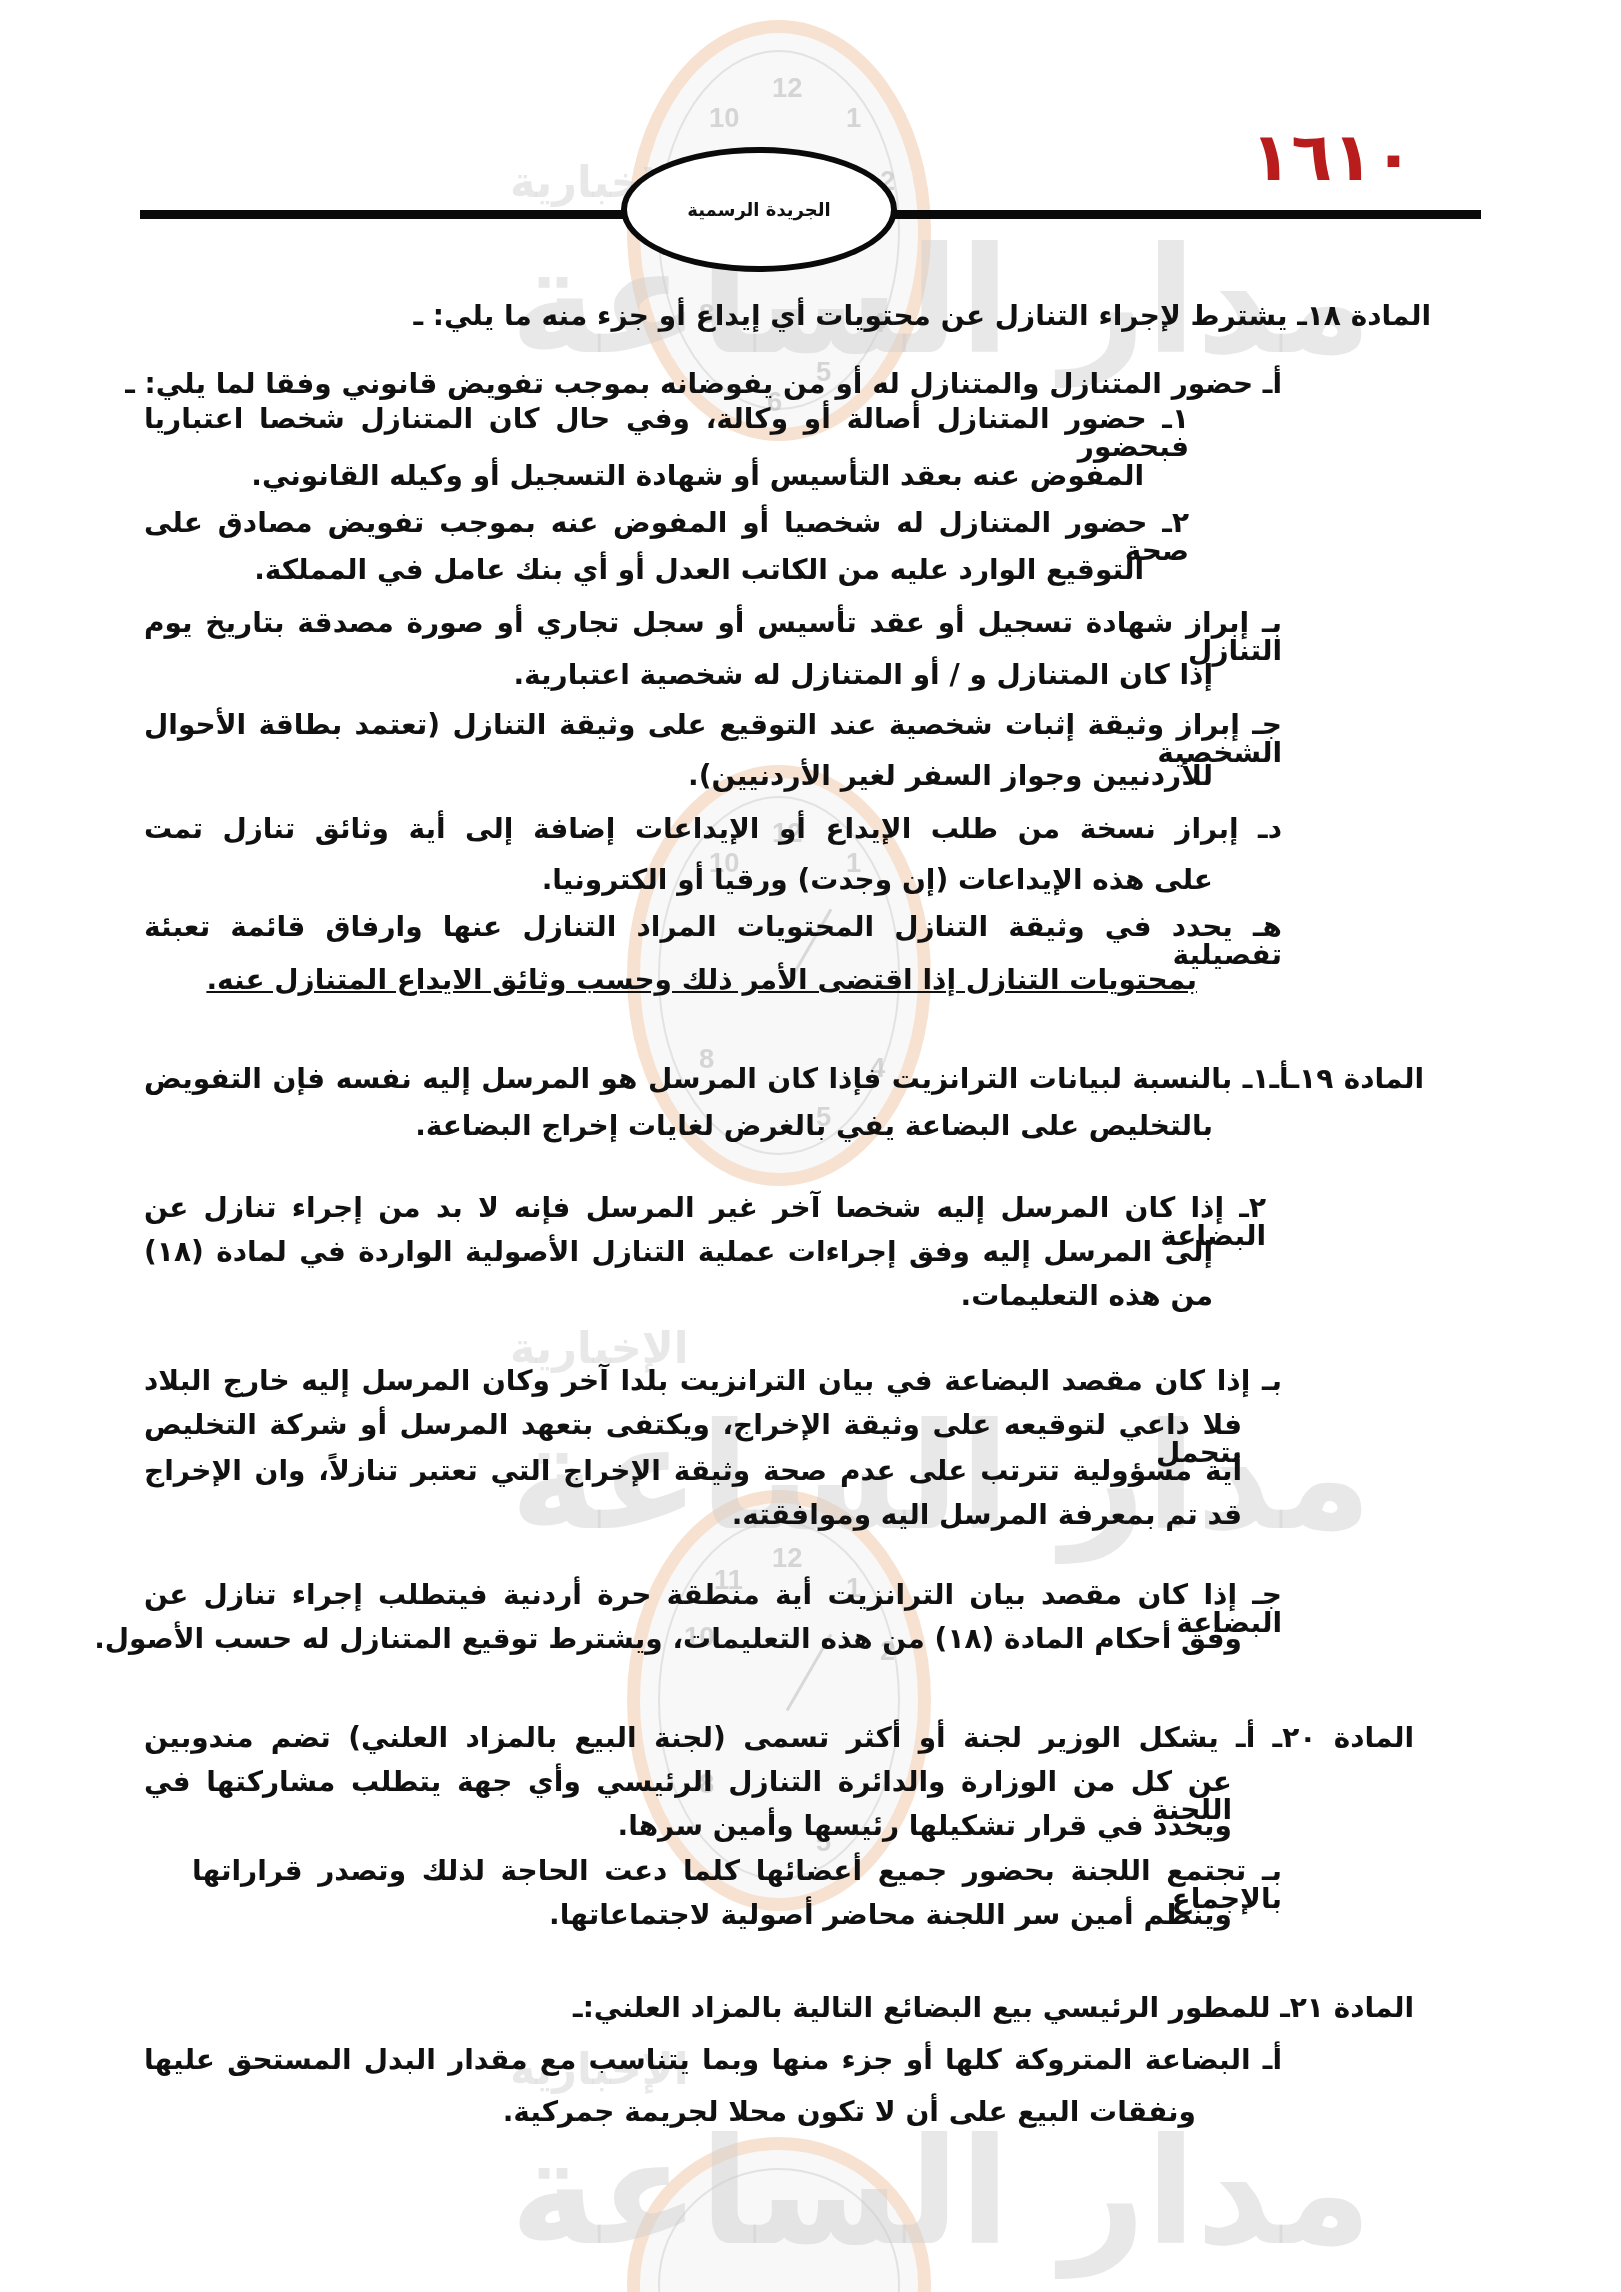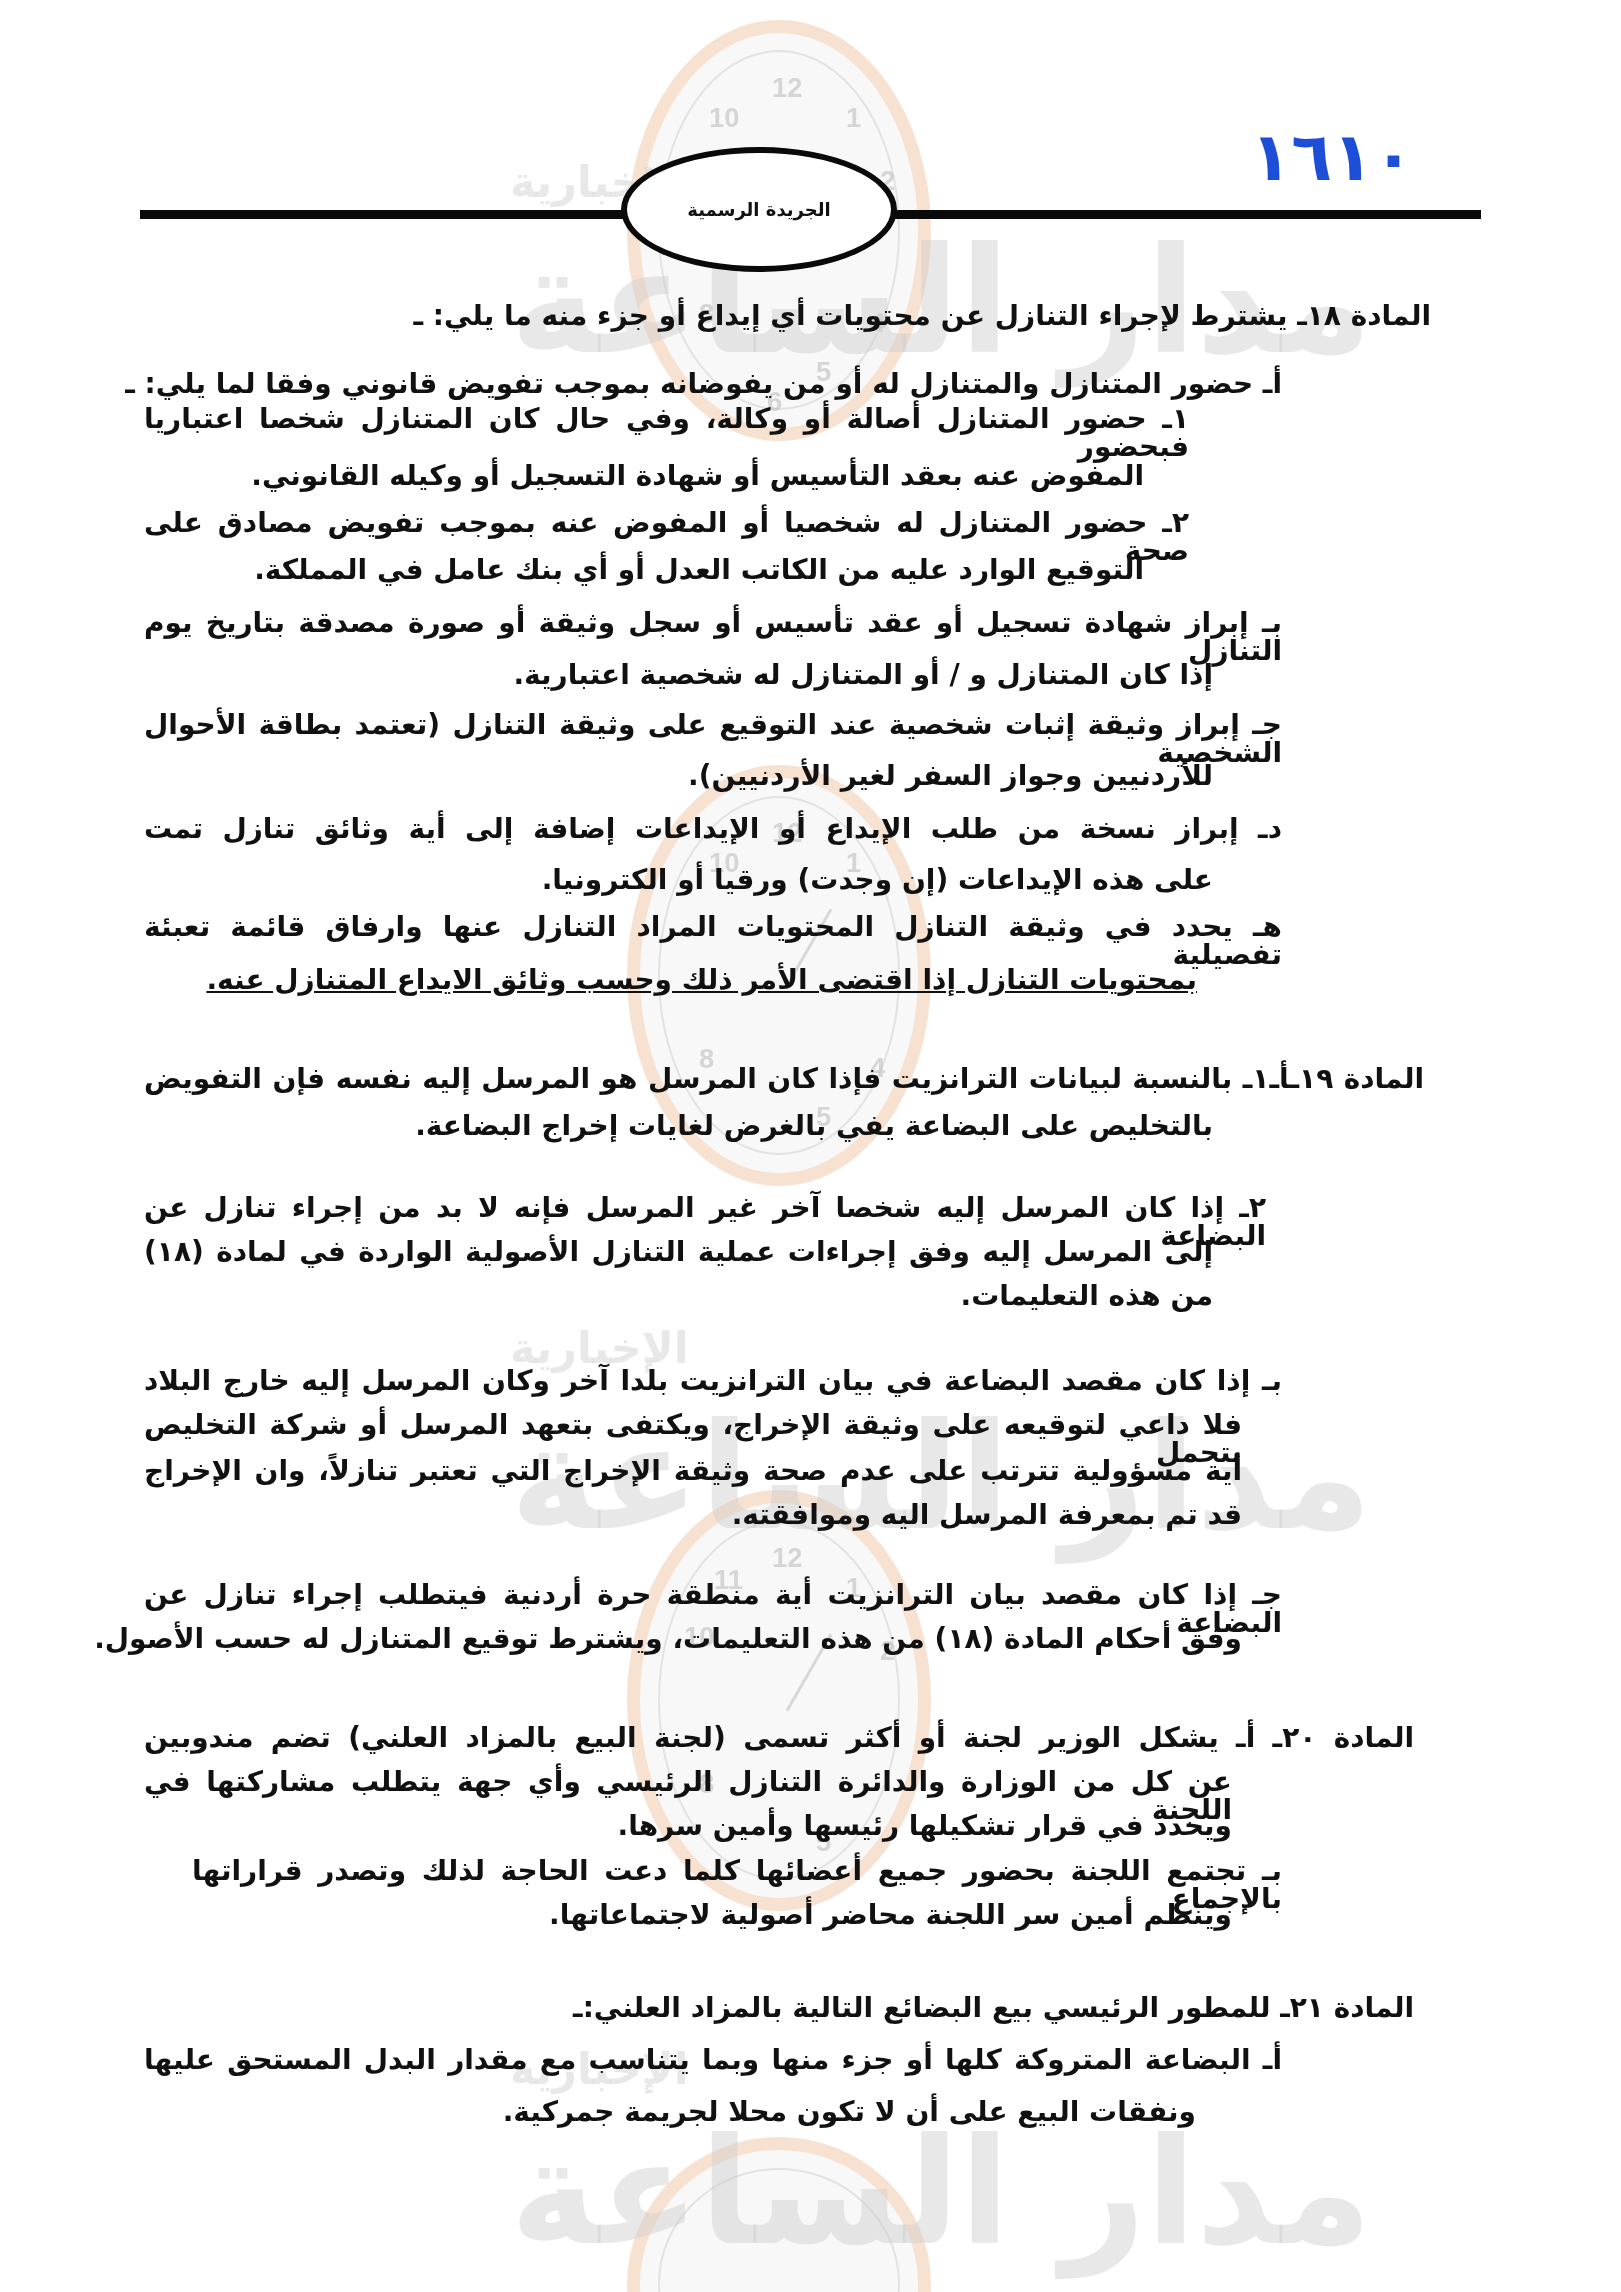--- a/index.html
+++ b/index.html
@@ -3,21 +3,21 @@
   <meta charset="utf-8">
   <style>
     html, body { margin: 0; padding: 0; background: #ffffff; }
     body { width: 1621px; height: 2293px; position: relative; overflow: hidden; font-family: "DejaVu Sans", "Liberation Sans", sans-serif; }
     .wm { position: absolute; pointer-events: none; }
     .wm-clock { border-radius: 50%; border: 13.7px solid rgba(245, 170, 110, 0.28); background: rgba(235, 235, 235, 0.35); box-sizing: border-box; }
     .wm-clock .inner { position: absolute; left: 17.6px; top: 17.6px; right: 17.6px; bottom: 17.6px; border-radius: 50%; border: 2.9px solid rgba(200,200,200,0.45); }
     .wm-clock .num { position: absolute; color: rgba(190,190,190,0.6); font-family: Liberation Sans, sans-serif; font-size: 27.4px; font-weight: bold; }
     .wm-clock .hand { position: absolute; background: rgba(190,190,190,0.55); transform-origin: 0 50%; height: 2.9px; }
     .wm-logo { color: rgba(205,205,205,0.45); font-weight: bold; font-family: "DejaVu Sans", sans-serif; direction: rtl; white-space: nowrap; }
-    .page-number { position: absolute; right: 207px; top: 118px; font-size: 67px; font-weight: bold; color: #1d4ed8; font-family: "DejaVu Sans", sans-serif; letter-spacing: 2px; }
+    .page-number { position: absolute; right: 207px; top: 118px; font-size: 67px; font-weight: bold; color: #b91c1c; font-family: "DejaVu Sans", sans-serif; letter-spacing: 2px; }
     .rule { position: absolute; left: 140px; top: 210px; width: 1341px; height: 8.8px; background: #0a0a0a; }
     .ellipse { position: absolute; left: 621px; top: 147px; width: 276px; height: 125px; border: 6.9px solid #0a0a0a; border-radius: 50%; background: #ffffff; box-sizing: border-box; display: flex; align-items: center; justify-content: center; }
     .ellipse span { font-size: 18px; font-weight: bold; color: #111; direction: rtl; }
     .line { position: absolute; direction: rtl; font-size: 28px; font-weight: bold; color: #111; white-space: nowrap; line-height: 1; }
     .just { text-align: justify; text-align-last: justify; white-space: normal; }
   </style>
 </head>
 <body>
 
 <div class="wm wm-clock" style="left:627px; top:19.6px; width:304px; height:421px;">
@@ -71,21 +71,21 @@
 <div class="ellipse">
   <span>الجريدة الرسمية</span>
 </div>
 
 <div class="line" style="right:190px; top:302px;">المادة ١٨ـ يشترط لإجراء التنازل عن محتويات أي إيداع أو جزء منه ما يلي: ـ</div>
 <div class="line" style="right:339px; top:370px;">أـ    حضور المتنازل والمتنازل له أو من يفوضانه بموجب تفويض قانوني وفقا لما يلي: ـ</div>
 <div class="line just" style="right:432px; left:144px; top:405px;">١ـ حضور المتنازل أصالة أو وكالة، وفي حال كان المتنازل شخصا اعتباريا فبحضور</div>
 <div class="line" style="right:477px; top:462px;">المفوض عنه بعقد التأسيس أو شهادة التسجيل أو وكيله القانوني.</div>
 <div class="line just" style="right:432px; left:144px; top:509px;">٢ـ حضور المتنازل له شخصيا أو المفوض عنه بموجب تفويض مصادق على صحة</div>
 <div class="line" style="right:477px; top:556px;">التوقيع الوارد عليه من الكاتب العدل أو أي بنك عامل في المملكة.</div>
-<div class="line just" style="right:339px; left:144px; top:609px;">بـ  إبراز شهادة تسجيل أو عقد تأسيس أو سجل وثيقة أو صورة مصدقة بتاريخ يوم التنازل</div>
+<div class="line just" style="right:339px; left:144px; top:609px;">بـ  إبراز شهادة تسجيل أو عقد تأسيس أو سجل تجاري أو صورة مصدقة بتاريخ يوم التنازل</div>
 <div class="line" style="right:408px; top:661px;">إذا كان المتنازل و / أو المتنازل له شخصية اعتبارية.</div>
 <div class="line just" style="right:339px; left:144px; top:711px;">جـ  إبراز وثيقة إثبات شخصية عند التوقيع على وثيقة التنازل (تعتمد بطاقة الأحوال الشخصية</div>
 <div class="line" style="right:408px; top:762px;">للأردنيين وجواز السفر لغير الأردنيين).</div>
 <div class="line just" style="right:339px; left:144px; top:815px;">دـ  إبراز نسخة من طلب الإيداع أو الإيداعات إضافة إلى أية وثائق تنازل تمت</div>
 <div class="line" style="right:408px; top:866px;">على هذه الإيداعات (إن وجدت) ورقيا أو الكترونيا.</div>
 <div class="line just" style="right:339px; left:144px; top:913px;">هـ  يحدد في وثيقة التنازل المحتويات المراد التنازل عنها وارفاق قائمة تعبئة تفصيلية</div>
 <div class="line" style="right:424px; top:966px;text-decoration:underline;">بمحتويات التنازل إذا اقتضى الأمر ذلك وحسب وثائق الايداع المتنازل عنه.</div>
 
 <div class="line just" style="right:197px; left:144px; top:1065px;">المادة ١٩ـأـ١ـ  بالنسبة لبيانات الترانزيت فإذا كان المرسل هو المرسل إليه نفسه فإن التفويض</div>
 <div class="line" style="right:408px; top:1112px;">بالتخليص على البضاعة يفي بالغرض لغايات إخراج البضاعة.</div>

